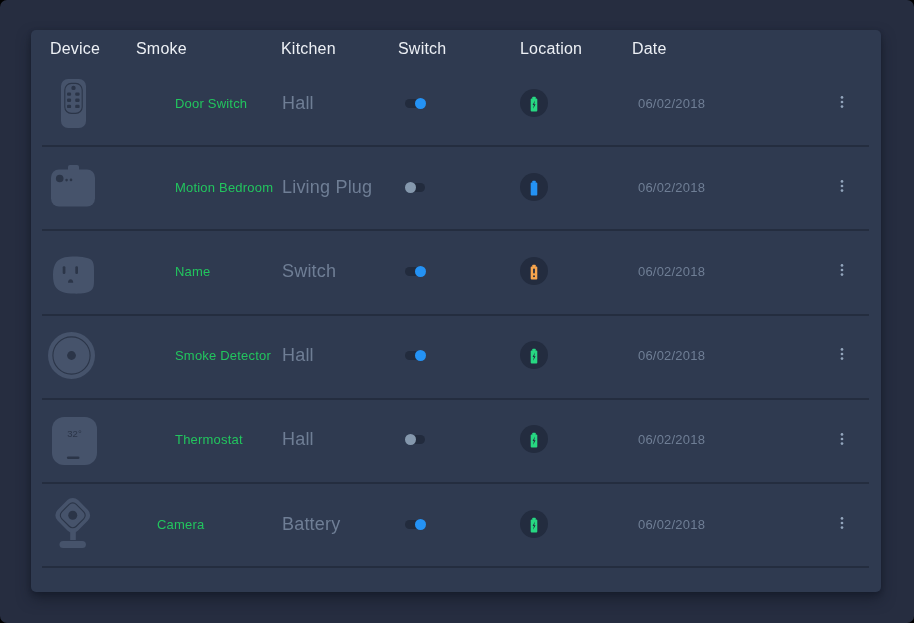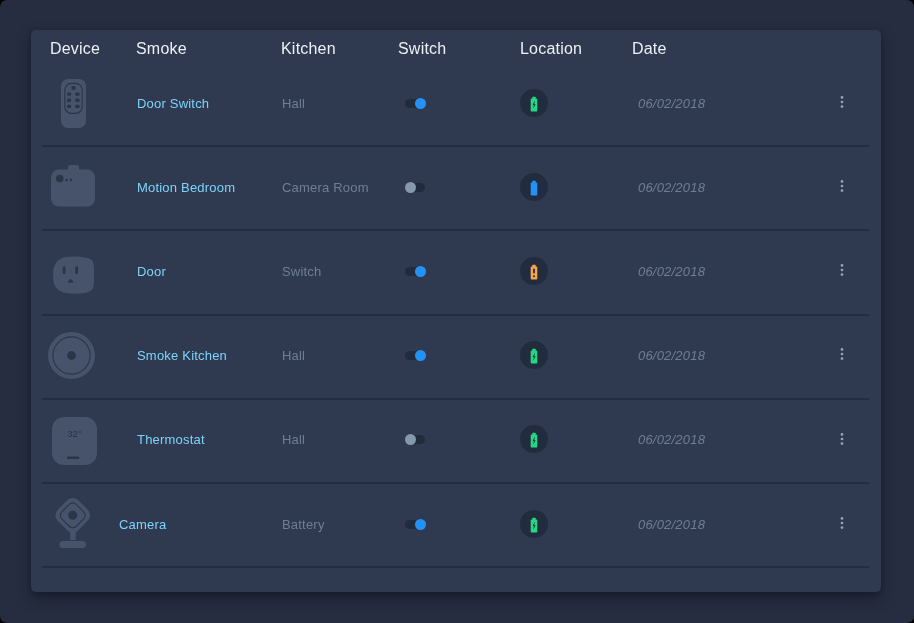--- a/index.html
+++ b/index.html
@@ -6,23 +6,23 @@
   html,body { width:914px; height:623px; background:#000; overflow:hidden; }
   body { font-family:"Liberation Sans", sans-serif; }
   .screen { position:absolute; left:0; top:0; width:914px; height:623px;
     background:#262d40; border-radius:7px; overflow:hidden; }
   .card { position:absolute; left:31px; top:30px; width:850px; height:562px;
     background:#2f3a50; border-radius:5px;
     box-shadow:0 7px 14px rgba(16,22,34,.55), 0 2px 4px rgba(16,22,34,.4); }
   .hlabel { position:absolute; top:10.5px; height:16px; line-height:16px;
     font-size:16px; color:#edf0f5; letter-spacing:.2px; }
   .sep { position:absolute; left:11px; width:827px; height:2px; background:#242d3f; }
-  .name { position:absolute; font-size:13px; color:#7dd3fc; line-height:13px; letter-spacing:.2px;}
-  .loc  { position:absolute; font-size:13px; color:#6f7e95; line-height:13px; letter-spacing:.2px;}
-  .date { position:absolute; left:607px; font-size:13px; color:#6f7e95; line-height:13px; letter-spacing:.2px;font-style:italic;}
+  .name { position:absolute; font-size:13px; color:#22c55e; line-height:13px; letter-spacing:.2px;margin-left:38px;}
+  .loc  { position:absolute; font-size:18px; color:#6f7e95; line-height:13px; letter-spacing:.2px;}
+  .date { position:absolute; left:607px; font-size:13px; color:#6f7e95; line-height:13px; letter-spacing:.2px;}
   .toggle { position:absolute; left:374px; width:20px; height:9px; border-radius:4.5px; background:#222b3d; }
   .knob { position:absolute; width:11px; height:11px; border-radius:50%; top:-1px; }
   .on  .knob { left:9.5px; background:#2492f4; }
   .off .knob { left:-0.5px; background:#8598ad; }
   .batt { position:absolute; left:489px; width:28px; height:28px; }
   .kebab { position:absolute; left:808.2px; }
   .icon { position:absolute; }
   svg { display:block; }
 </style>
 </head>
@@ -73,21 +73,21 @@
       </svg>
 
   <svg class="icon" style="left:20px;top:134.5px" width="44" height="42" viewBox="0 0 44 42">
     <rect x="17" y="0" width="11" height="7" rx="2" fill="#46536b"></rect>
     <rect x="0" y="4.5" width="44" height="37" rx="8" fill="#46536b"></rect>
     <circle cx="8.7" cy="13.5" r="3.8" fill="#2b3548"></circle>
     <circle cx="15.6" cy="15.1" r="1.3" fill="#2b3548"></circle>
     <circle cx="20" cy="14.9" r="1.3" fill="#2b3548"></circle>
   </svg>
   <div class="name" style="top:150.5px;left:106px">Motion Bedroom</div>
-  <div class="loc" style="top:150.5px;left:251px">Camera Room</div>
+  <div class="loc" style="top:150.5px;left:251px">Living Plug</div>
   <div class="toggle off" style="top:152.5px">
         <div class="knob"></div>
       </div>
   <svg class="batt" style="top:143px" width="28" height="28" viewBox="0 0 28 28">
     <circle cx="14" cy="14" r="14" fill="#232c3f"></circle>
     <rect x="12.2" y="7.7" width="3.6" height="2.4" rx="0.8" fill="#2492f4"></rect>
     <rect x="10.7" y="9.4" width="6.6" height="13" rx="1" fill="#2492f4"></rect>
   </svg>
   <div class="date" style="top:150.5px">06/02/2018</div>
   <svg class="kebab" style="top:148.9px" width="6" height="14" viewBox="0 0 6 14">
@@ -95,21 +95,21 @@
         <circle cx="3" cy="7" r="1.35" fill="#93a5bc"></circle>
         <circle cx="3" cy="11.6" r="1.35" fill="#93a5bc"></circle>
       </svg>
 
   <svg class="icon" style="left:22px;top:225.5px" width="41" height="38" viewBox="0 0 41 38">
     <path d="M19 0.4 C28 0.2 36 1.5 38.5 4 C40.5 6 41 9 41 14 L41 25 C41 30 40.3 32.6 38 34.5 C35 37 28 37.8 21 37.6 C12 37.6 5.5 35.5 2.6 31 C0.8 28 0 24.5 0 19 C0 13 1.2 9 3.5 6 C6.5 2.2 12 0.6 19 0.4 Z" fill="#46536b"></path>
     <rect x="9.7" y="10.3" width="2.7" height="7.6" rx="1.2" fill="#2b3548"></rect>
     <rect x="22.3" y="10.3" width="2.7" height="7.6" rx="1.2" fill="#2b3548"></rect>
     <path d="M15 26.8 C15 24.7 16 23.3 17.6 23.3 C19.2 23.3 20.2 24.7 20.2 26.8 Z" fill="#2b3548"></path>
   </svg>
-  <div class="name" style="top:234.5px;left:106px">Door</div>
+  <div class="name" style="top:234.5px;left:106px">Name</div>
   <div class="loc" style="top:234.5px;left:251px">Switch</div>
   <div class="toggle on" style="top:236.5px">
         <div class="knob"></div>
       </div>
   <svg class="batt" style="top:227px" width="28" height="28" viewBox="0 0 28 28">
     <circle cx="14" cy="14" r="14" fill="#232c3f"></circle>
     <rect x="12.2" y="7.7" width="3.6" height="2.4" rx="0.8" fill="#f7a54d"></rect>
     <rect x="10.7" y="9.4" width="6.6" height="13" rx="1" fill="#f7a54d"></rect>
     <rect x="13.1" y="11.4" width="1.8" height="5" rx="0.9" fill="#232c3f"></rect>
     <circle cx="14" cy="19.3" r="1" fill="#232c3f"></circle>
@@ -119,21 +119,21 @@
         <circle cx="3" cy="2.4" r="1.35" fill="#93a5bc"></circle>
         <circle cx="3" cy="7" r="1.35" fill="#93a5bc"></circle>
         <circle cx="3" cy="11.6" r="1.35" fill="#93a5bc"></circle>
       </svg>
 
   <svg class="icon" style="left:16.5px;top:302.3px" width="47" height="47" viewBox="0 0 47 47">
     <circle cx="23.5" cy="23.5" r="23.5" fill="#46536b"></circle>
     <circle cx="23.5" cy="23.5" r="18.6" fill="none" stroke="#2b3548" stroke-width="1.1"></circle>
     <circle cx="23.5" cy="23.5" r="4.4" fill="#2b3548"></circle>
   </svg>
-  <div class="name" style="top:318.5px;left:106px">Smoke Kitchen</div>
+  <div class="name" style="top:318.5px;left:106px">Smoke Detector</div>
   <div class="loc" style="top:318.5px;left:251px">Hall</div>
   <div class="toggle on" style="top:320.5px">
         <div class="knob"></div>
       </div>
   <svg class="batt" style="top:311px" width="28" height="28" viewBox="0 0 28 28">
     <circle cx="14" cy="14" r="14" fill="#232c3f"></circle>
     <rect x="12.2" y="7.7" width="3.6" height="2.4" rx="0.8" fill="#27d882"></rect>
     <rect x="10.7" y="9.4" width="6.6" height="13" rx="1" fill="#27d882"></rect>
     <path d="M14.9 11.6 L12.6 16.0 L13.9 16.0 L13.1 19.8 L15.6 15.2 L14.2 15.2 Z" fill="#232c3f"></path>
   </svg>

